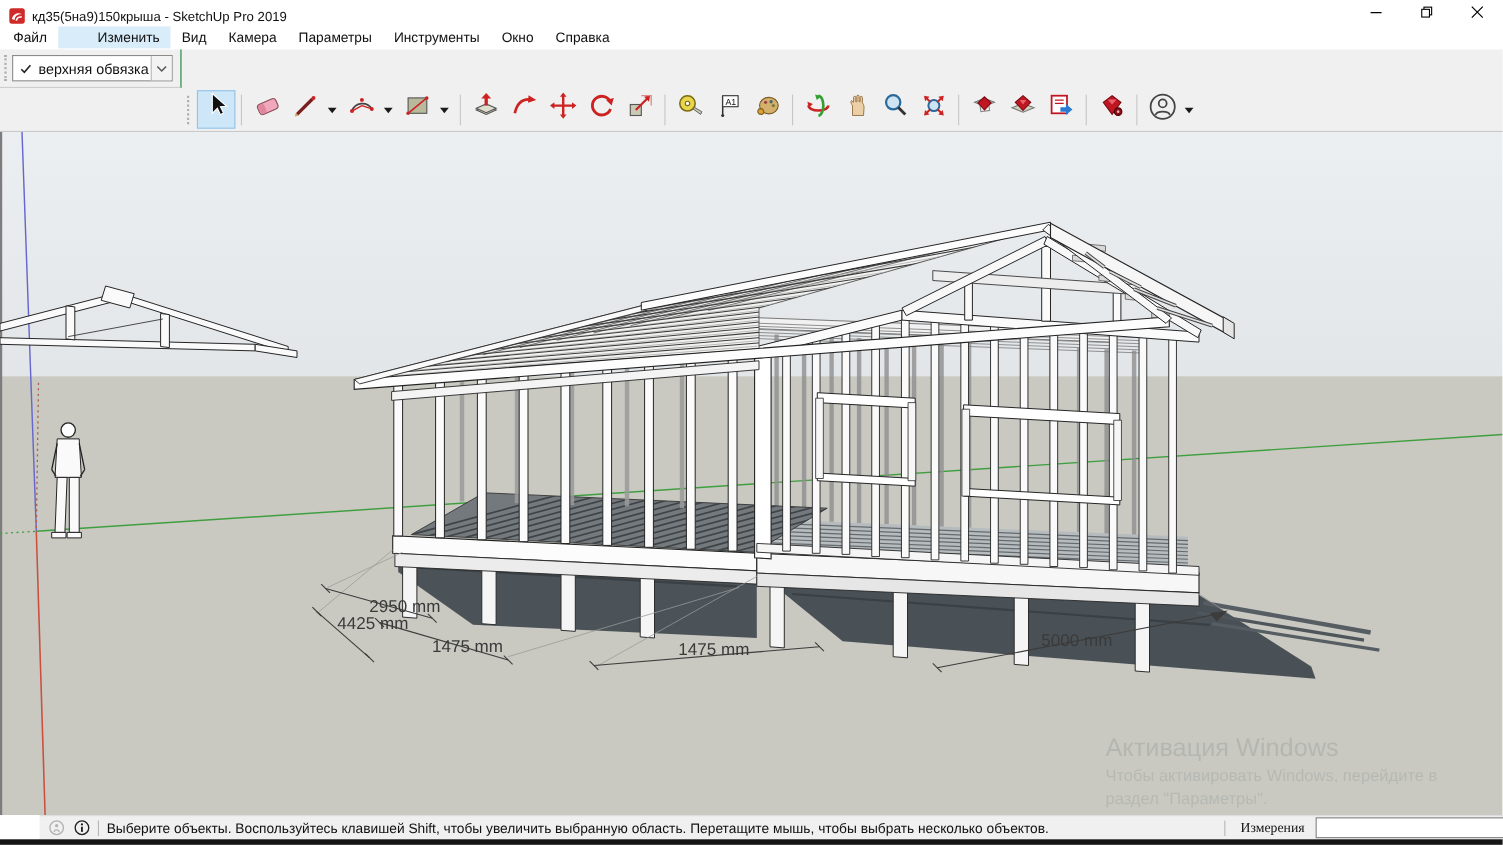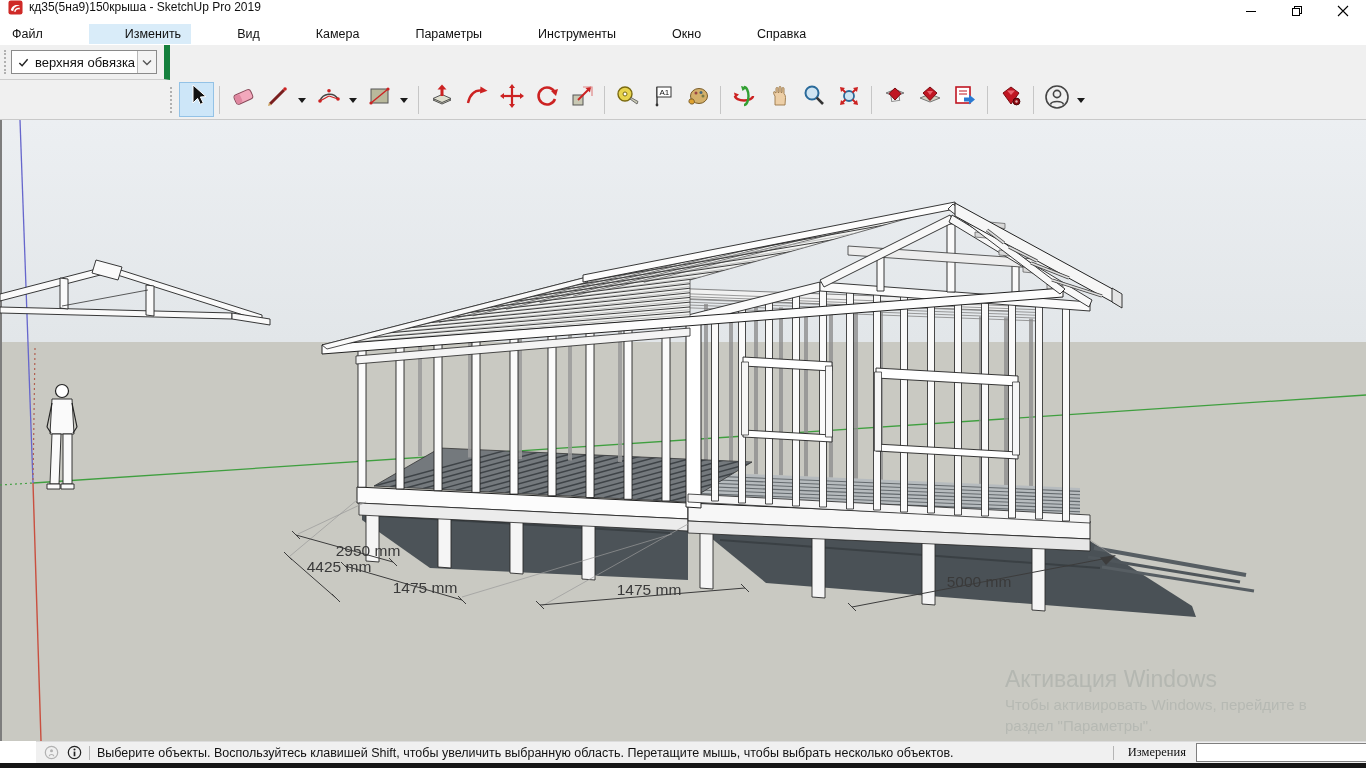--- a/index.html
+++ b/index.html
@@ -1,26 +1,26 @@
 <!DOCTYPE html>
 <html><head>
 <meta charset="utf-8">
 <style>
   html,body{margin:0;padding:0;width:1366px;height:768px;overflow:hidden;
     font-family:"Liberation Sans",sans-serif;background:#fff;}
-  .titlebar{position:absolute;left:0;top:0;width:1366px;height:22px;background:#fff;display:flex;align-items:flex-start;}
+  .titlebar{position:absolute;left:0;top:0;width:1366px;height:22px;background:#fff;display:flex;align-items:flex-end;}
   .titlebar .appicon{margin:0 6px 0 8px;display:flex;}
   .titlebar .title{font-size:12px;color:#111;}
   .wincontrols{position:absolute;right:0;top:0;height:22px;display:flex;}
   .winbtn{width:46px;height:22px;display:flex;align-items:center;justify-content:center;}
-  .menubar{position:absolute;left:0;top:22px;width:1366px;height:23px;background:#fff;display:flex;align-items:center;padding-left:2px;box-sizing:border-box;gap:36px;}
+  .menubar{position:absolute;left:0;top:22px;width:1366px;height:23px;background:#fff;display:flex;align-items:center;padding-left:2px;box-sizing:border-box;}
   .menuitem{font-size:12.5px;color:#111;padding:3px 10px;cursor:default;}
   .menuitem.active{background:#d9ecf9;padding-left:36px;}
   .selectorrow{position:absolute;left:0;top:45px;width:1366px;height:35px;background:#f0f0f0;}
-  .selpanel{position:absolute;left:0;top:0;width:164px;height:34px;border-right:6px solid #15803d;border-bottom:1px solid #cdcdcd;}
+  .selpanel{position:absolute;left:0;top:0;width:164px;height:34px;border-right:1px solid #15803d;border-bottom:1px solid #cdcdcd;}
   .grip{position:absolute;left:4px;top:5px;width:3px;height:24px;border-left:2px dotted #b0b0b0;}
   .combo{position:absolute;left:11px;top:5px;width:146px;height:24px;background:#fff;border:1px solid #8a8a8a;display:flex;align-items:center;box-sizing:border-box;}
   .combo .check{margin:0 6px 0 6px;display:flex;}
   .combo .val{font-size:13px;color:#111;flex:1;}
   .combo .arrowbtn{width:18px;height:22px;background:#f3f3f3;border-left:1px solid #b8b8b8;display:flex;align-items:center;justify-content:center;}
   .toolbar{position:absolute;left:0;top:80px;width:1366px;height:40px;background:#f0f0f0;border-bottom:1px solid #c9c9c9;display:flex;align-items:center;box-sizing:border-box;}
   .tgrip{width:3px;height:26px;border-left:2px dotted #b0b0b0;margin-left:170px;margin-right:4px;}
   .tool{width:33px;height:33px;display:flex;align-items:flex-start;justify-content:center;border:1px solid transparent;}
   .tool.active{background:#cde6f8;border:1px solid #93c2e6;}
   .caret{width:0;height:0;border:4px solid transparent;border-top:5px solid #1a1a1a;margin:5px 5px 0 3px;}

